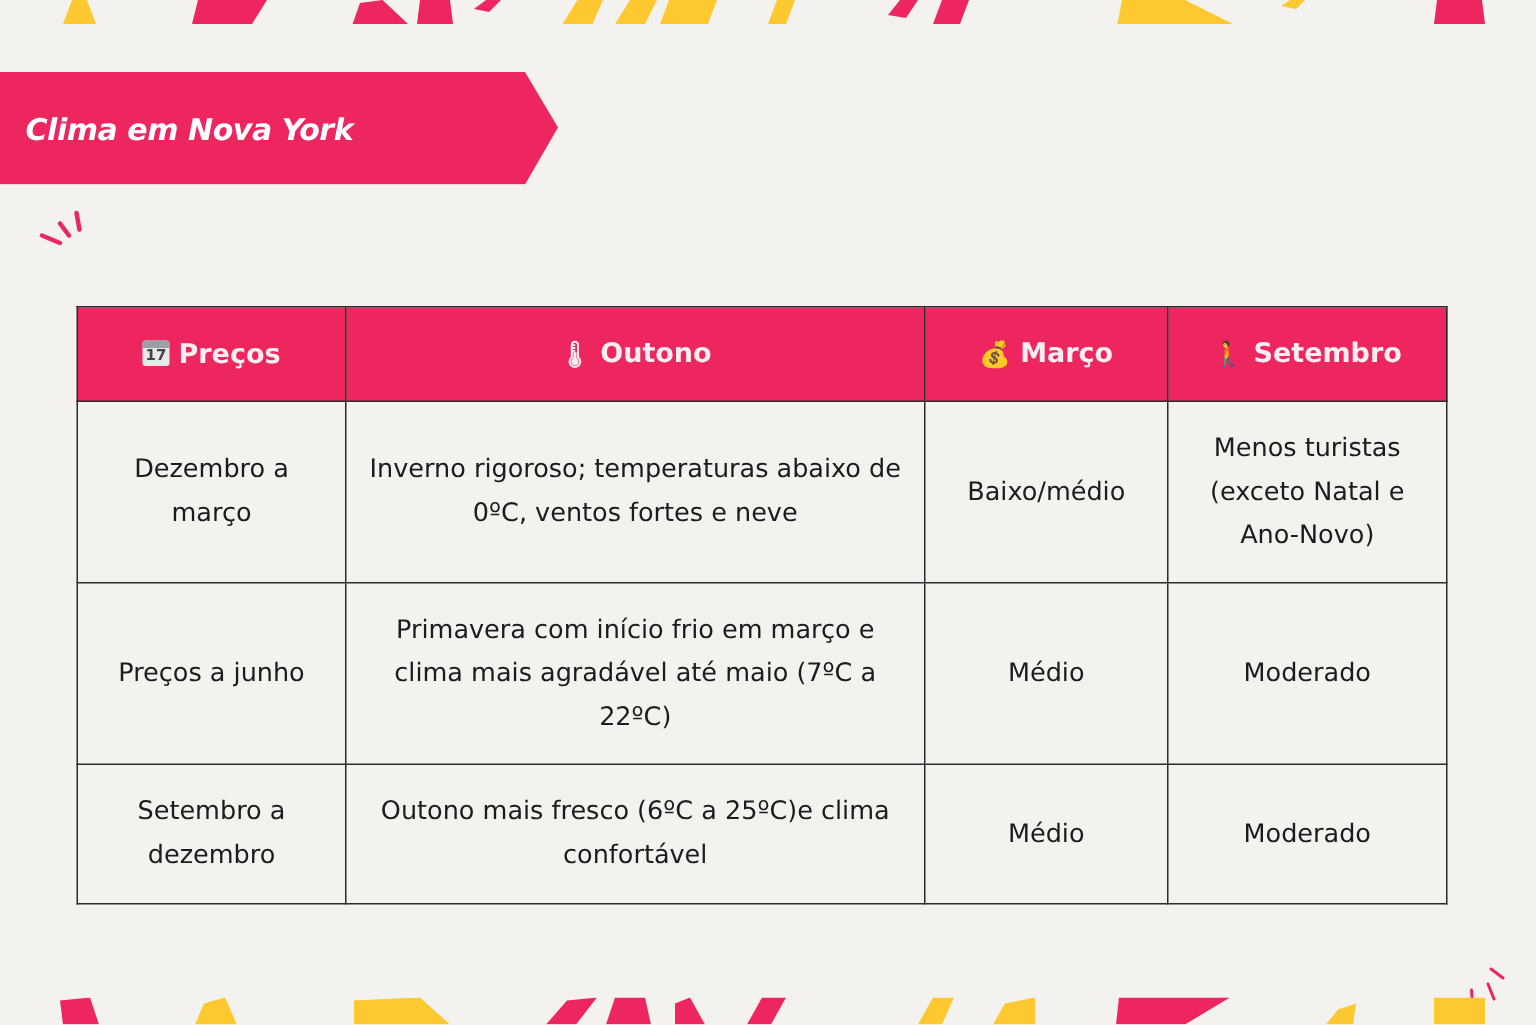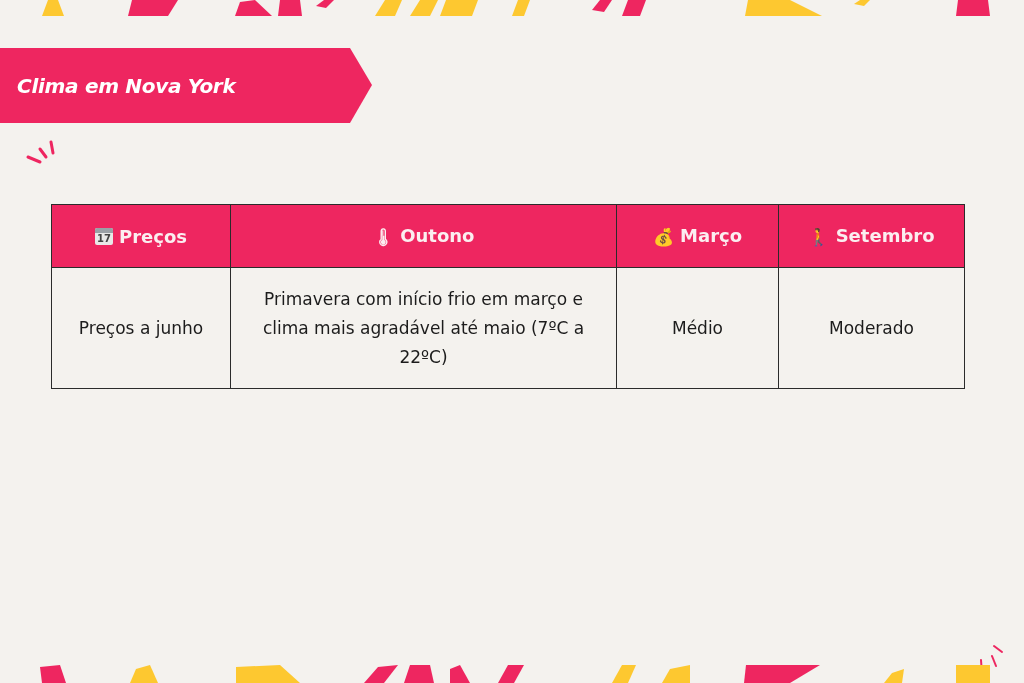--- a/index.html
+++ b/index.html
@@ -101,22 +101,34 @@
       <th>
         <span class="hicon">💰</span><span>Março</span>
       </th>
       <th>
         <span class="hicon">🚶</span><span>Setembro</span>
       </th>
     </tr>
   </thead>
   <tbody>
     <tr style="height:121px">
+      <td style="padding:0 34px">Dezembro a março</td>
+      <td>Inverno rigoroso; temperaturas abaixo de 0ºC, ventos fortes e neve</td>
+      <td>Baixo/médio</td>
+      <td>Menos turistas (exceto Natal e Ano-Novo)</td>
+    </tr>
+    <tr style="height:121px">
       <td>Preços a junho</td>
       <td>Primavera com início frio em março e clima mais agradável até maio (7ºC a 22ºC)</td>
+      <td>Médio</td>
+      <td>Moderado</td>
+    </tr>
+    <tr style="height:93px">
+      <td style="padding:0 20px">Setembro a dezembro</td>
+      <td>Outono mais fresco (6ºC a 25ºC)e clima confortável</td>
       <td>Médio</td>
       <td>Moderado</td>
     </tr>
   </tbody>
 </table>
 
 <svg class="deco deco-bottom" viewBox="0 0 1024 18">
   <polygon points="42,18 40,2 60,0 66,18" fill="#ee2660"></polygon>
   <polygon points="130,18 136,4 150,0 158,18" fill="#fdc830"></polygon>
   <polygon points="236,18 236,2 280,0 300,18" fill="#fdc830"></polygon>

